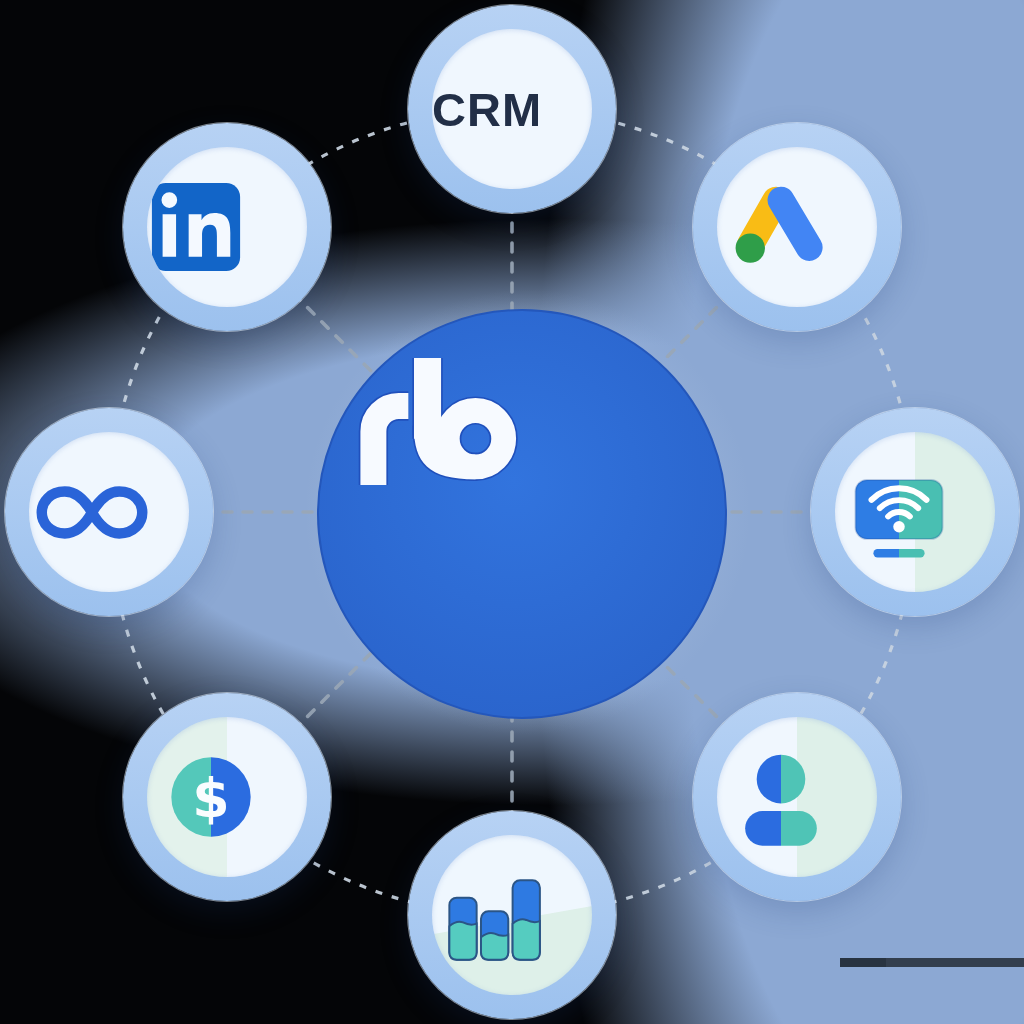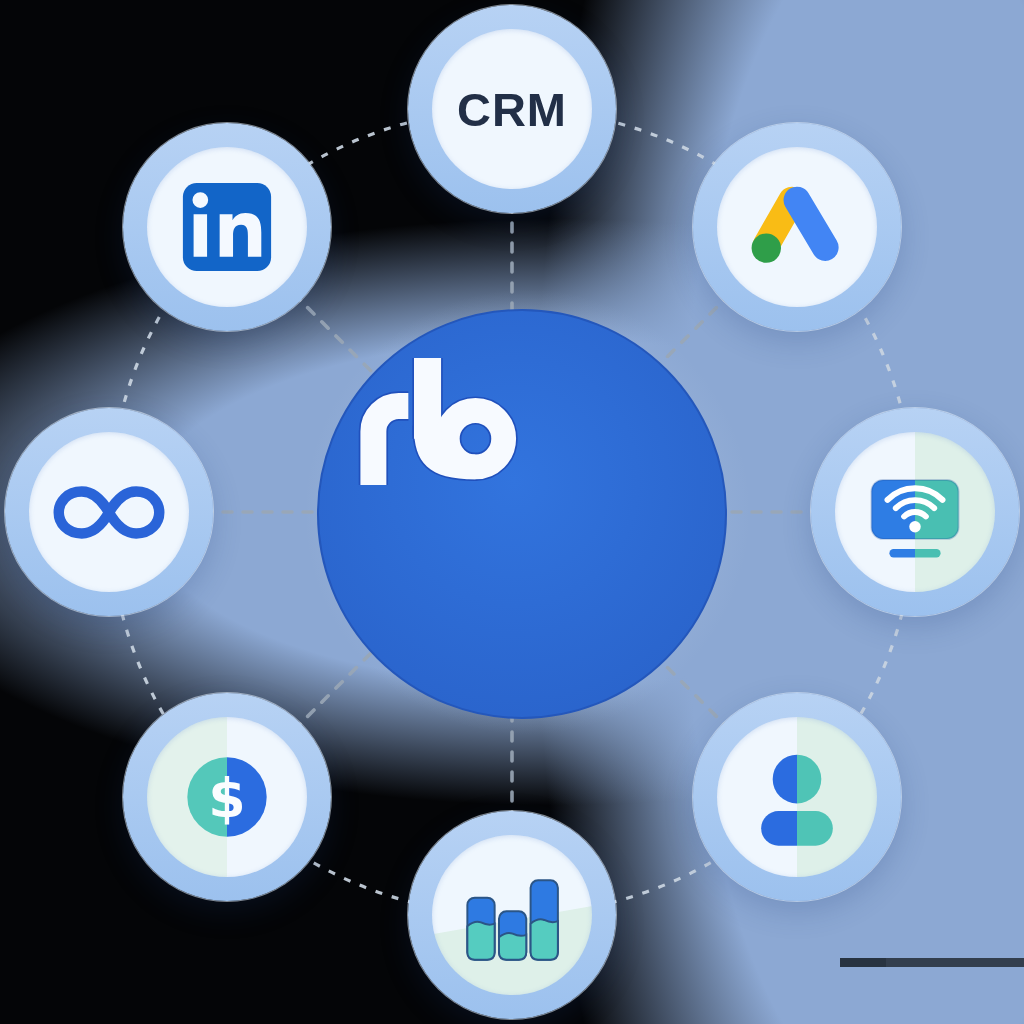--- a/index.html
+++ b/index.html
@@ -20,21 +20,21 @@
   .node{
     position:absolute;width:208px;height:208px;border-radius:50%;
     background:linear-gradient(180deg,#B7D2F4,#9CC1EE);
     box-shadow:0 0 0 1px rgba(228,240,253,.55), 0 10px 30px rgba(25,55,115,.20);
     display:flex;align-items:center;justify-content:center;
   }
   .node-inner{
     width:160px;height:160px;border-radius:50%;
     background:#F0F7FE;
     box-shadow:inset 0 1px 5px rgba(125,160,215,.30);
-    display:flex;align-items:center;justify-content:center;
+    display:flex;align-items:center;
     overflow:hidden;
   }
   .inner-split-right{background:linear-gradient(90deg,#F0F7FE 50%,#DEF0E9 50%);}
   .inner-split-left {background:linear-gradient(90deg,#E3F2EC 50%,#F0F7FE 50%);}
   .inner-diag      {background:linear-gradient(350deg,#DEF0E9 47%,#EFF7FE 47.5%);}
   .crm-label{font-size:47px;font-weight:600;letter-spacing:1px;color:#222F47;}
   
   #hub{
     position:absolute;left:317px;top:309px;width:410px;height:410px;border-radius:50%;
     background:radial-gradient(circle at 48% 42%, #3274DE, #2A64CC 78%);

